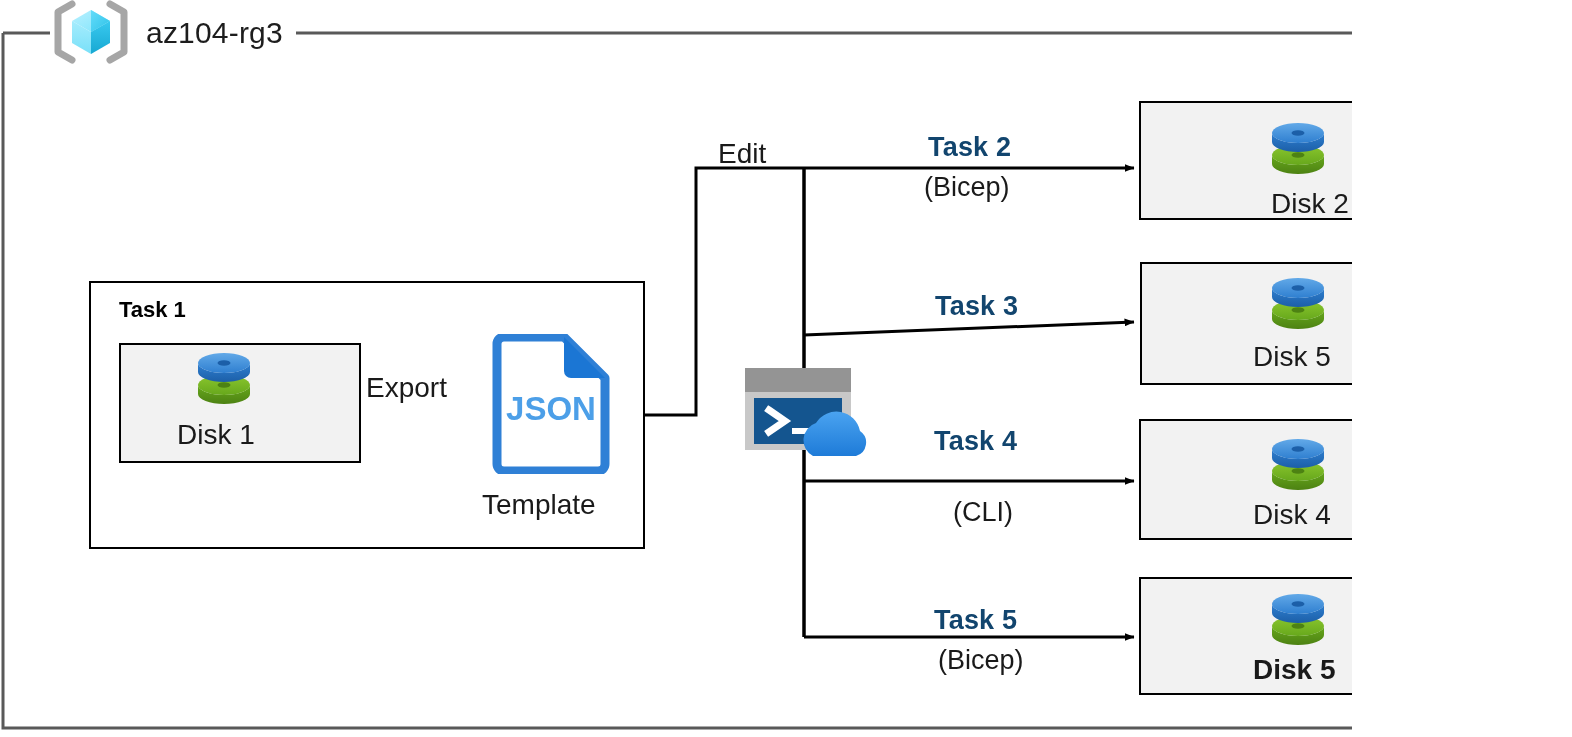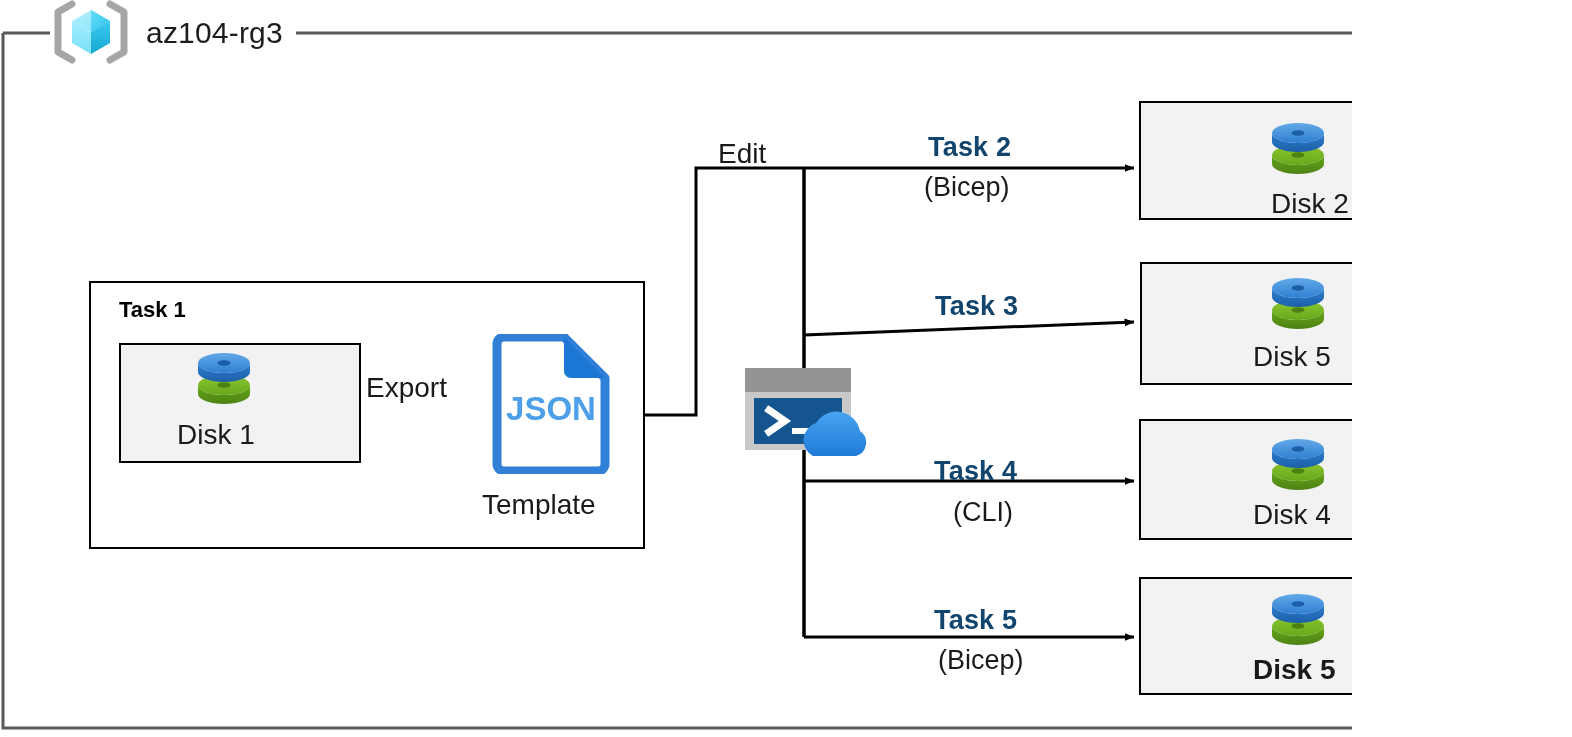--- a/index.html
+++ b/index.html
@@ -247,21 +247,21 @@
   </svg>
   <div class="txt disk-label" style="left:1253px; top:341px;">Disk 5</div>
 
   <svg class="icon-abs" style="left:1408px; top:251px;" width="93" height="66" viewBox="0 0 93 66">
     <rect x="0" y="0" width="93" height="66" rx="3" fill="url(#psBody)"></rect>
     <path d="M3,0 L90,0 a3,3 0 0 1 3,3 L93,18 L0,18 L0,3 a3,3 0 0 1 3,-3 z" fill="#0078d4"></path>
     <path d="M18,26 L38,41 L18,56" fill="none" stroke="#ffffff" stroke-width="7" stroke-linecap="square"></path>
     <rect x="45" y="50" width="29" height="7" rx="1.5" fill="#ffffff"></rect>
   </svg>
 
-  <div class="txt task-head" style="left:934px; top:456px;">Task 4</div>
+  <div class="txt task-head" style="left:934px; top:426px;">Task 4</div>
   <div class="txt edge-sub" style="left:953px; top:489px;margin-top:8px;">(CLI)</div>
 
   <div class="disk-box" style="left:1139px; top:419px; width:319px; height:121px;"></div>
   <svg class="icon-abs" style="left:1268px; top:438px;" width="60" height="62" viewBox="0 0 60 62">
     <path d="M4,42 a26,10 0 0 0 52,0 l0,-9 a26,10 0 0 1 -52,0 z" fill="url(#diskGreenSide)"></path>
     <ellipse cx="30" cy="33" rx="26" ry="10" fill="url(#diskGreenTop)"></ellipse>
     <ellipse cx="30" cy="33" rx="6.5" ry="2.8" fill="#4d8213"></ellipse>
     <path d="M4,20 a26,10 0 0 0 52,0 l0,-9 a26,10 0 0 1 -52,0 z" fill="url(#diskBlueSide)"></path>
     <ellipse cx="30" cy="11" rx="26" ry="10" fill="url(#diskBlueTop)"></ellipse>
     <ellipse cx="30" cy="11" rx="6.5" ry="2.8" fill="#1c5fa8"></ellipse>

